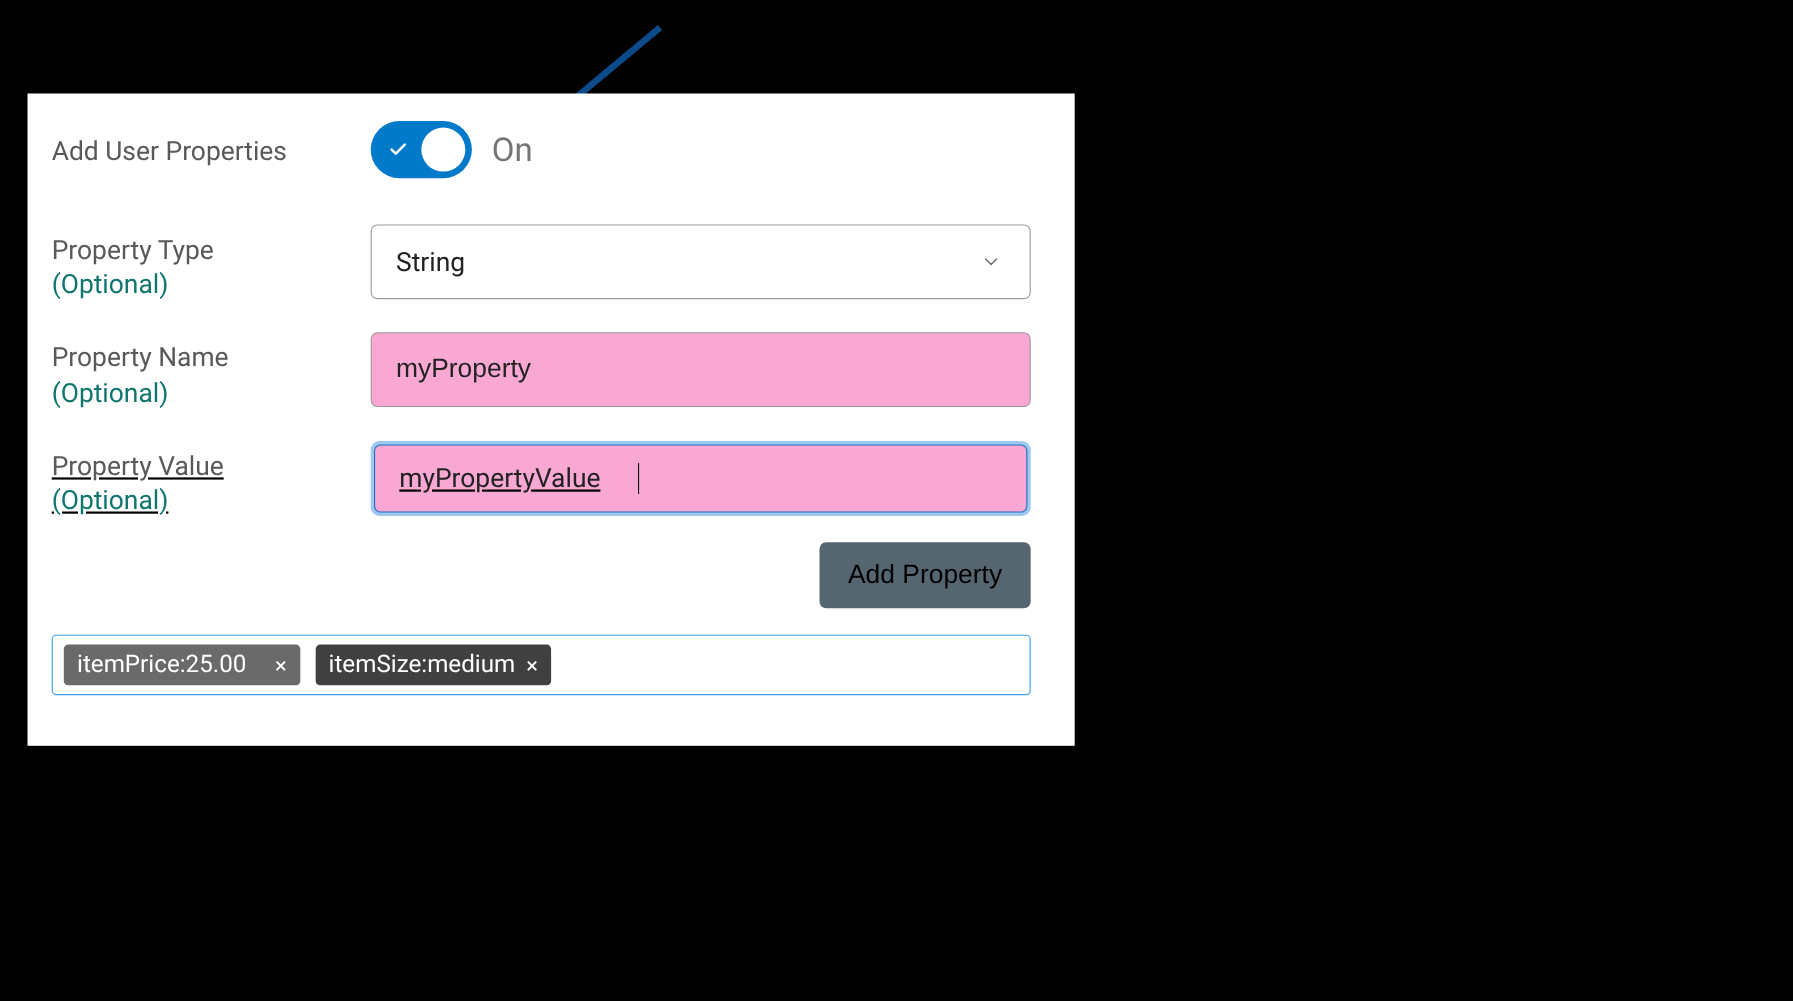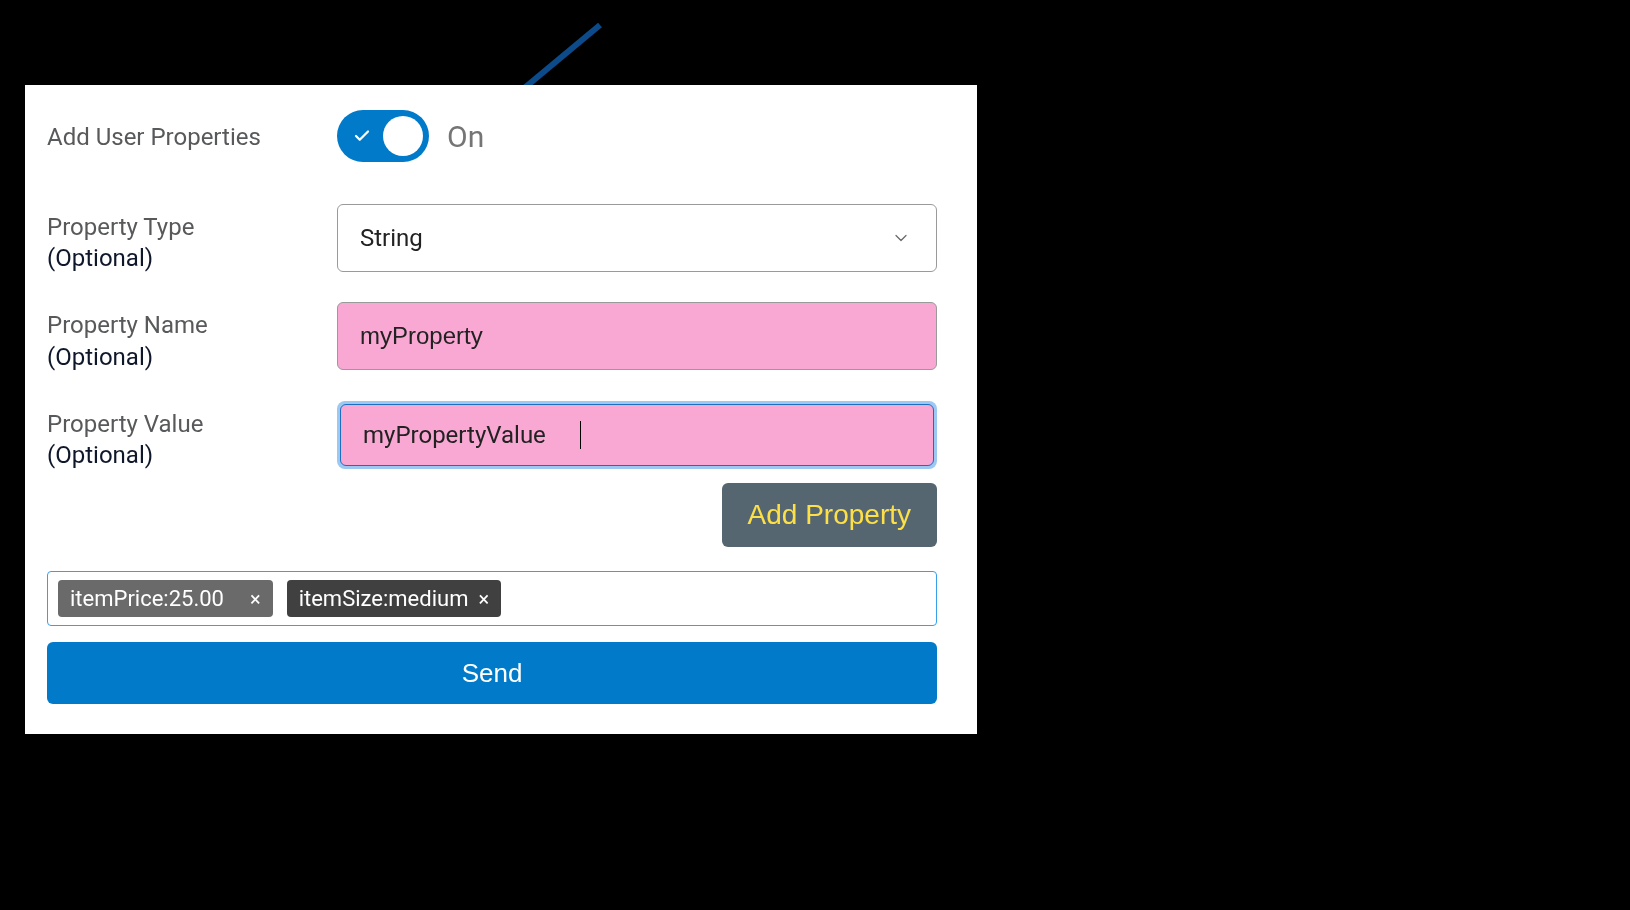--- a/index.html
+++ b/index.html
@@ -28,21 +28,21 @@
       width: 290px;
       flex-shrink: 0;
       padding-top: 8px;
     }
     .label-main {
       color: #58595b;
       font-size: 24px;
       line-height: 1.3;
     }
     .label-sub {
-      color: #0f172a;
+      color: #0f766e;
       font-size: 24px;
       line-height: 1.3;
     }
     .control-col {
       flex: 1;
       display: flex;
       align-items: center;
       gap: 18px;
     }
 
@@ -138,22 +138,22 @@
     }
 
     
     .action-row {
       display: flex;
       justify-content: flex-end;
       margin-bottom: 24px;
     }
     .btn-secondary {
       background: #566671;
-      color: #fde047;
-      font-size: 28px;
+      color: #000000;
+      font-size: 24px;
       border: none;
       border-radius: 6px;
       padding: 16px 26px;
       cursor: pointer;
     }
 
     
     .chips-row {
       border: 1px solid #39a0e8;
       border-radius: 4px;
@@ -254,21 +254,21 @@
     <div class="label-col">
       <div class="label-main">Property Name</div>
       <div class="label-sub">(Optional)</div>
     </div>
     <div class="control-col">
       <input class="input" type="text" value="myProperty" style="">
     </div>
   </div>
 
   
-  <div class="row" style="margin-bottom:12px;">
+  <div class="row" style="margin-bottom:22px;text-decoration:underline;">
     <div class="label-col">
       <div class="label-main">Property Value</div>
       <div class="label-sub">(Optional)</div>
     </div>
     <div class="control-col">
       <div class="input-focus-wrap">
         <div class="input" style="display:flex;align-items:center;gap:33px;">
           <span>myPropertyValue</span>
             <span class="caret"></span>
         </div>
@@ -287,15 +287,14 @@
       <span>itemPrice:25.00</span>
       <span class="chip-close">×</span>
     </span>
     <span class="chip chip-blue">
       <span>itemSize:medium</span>
       <span class="chip-close">×</span>
     </span>
   </div>
 
   
-  <button class="btn-primary">Send</button>
 
 </div>
 
 </body></html>

